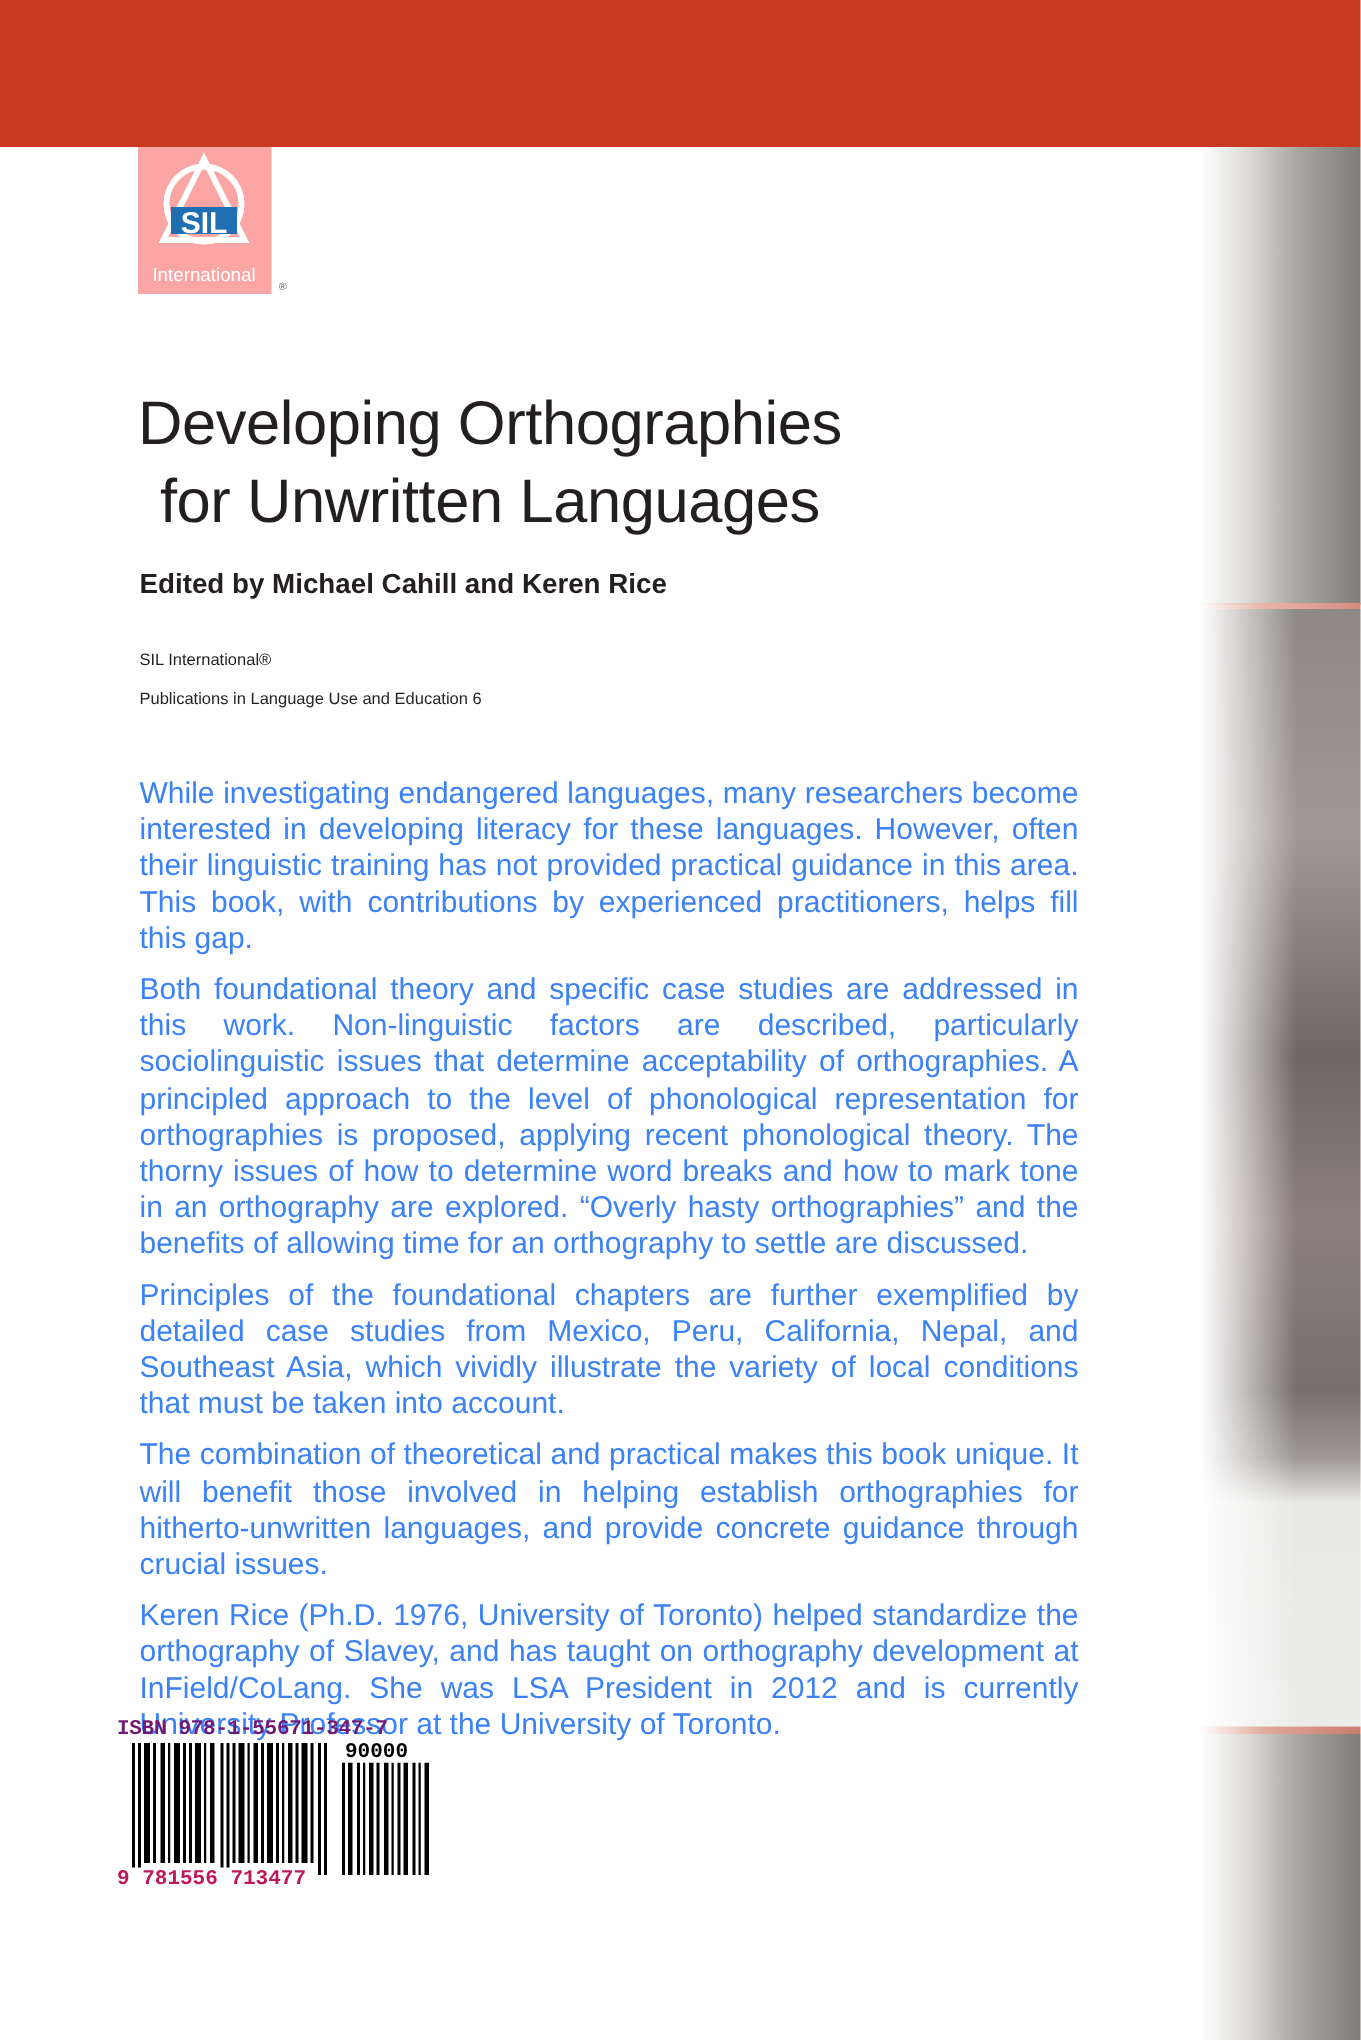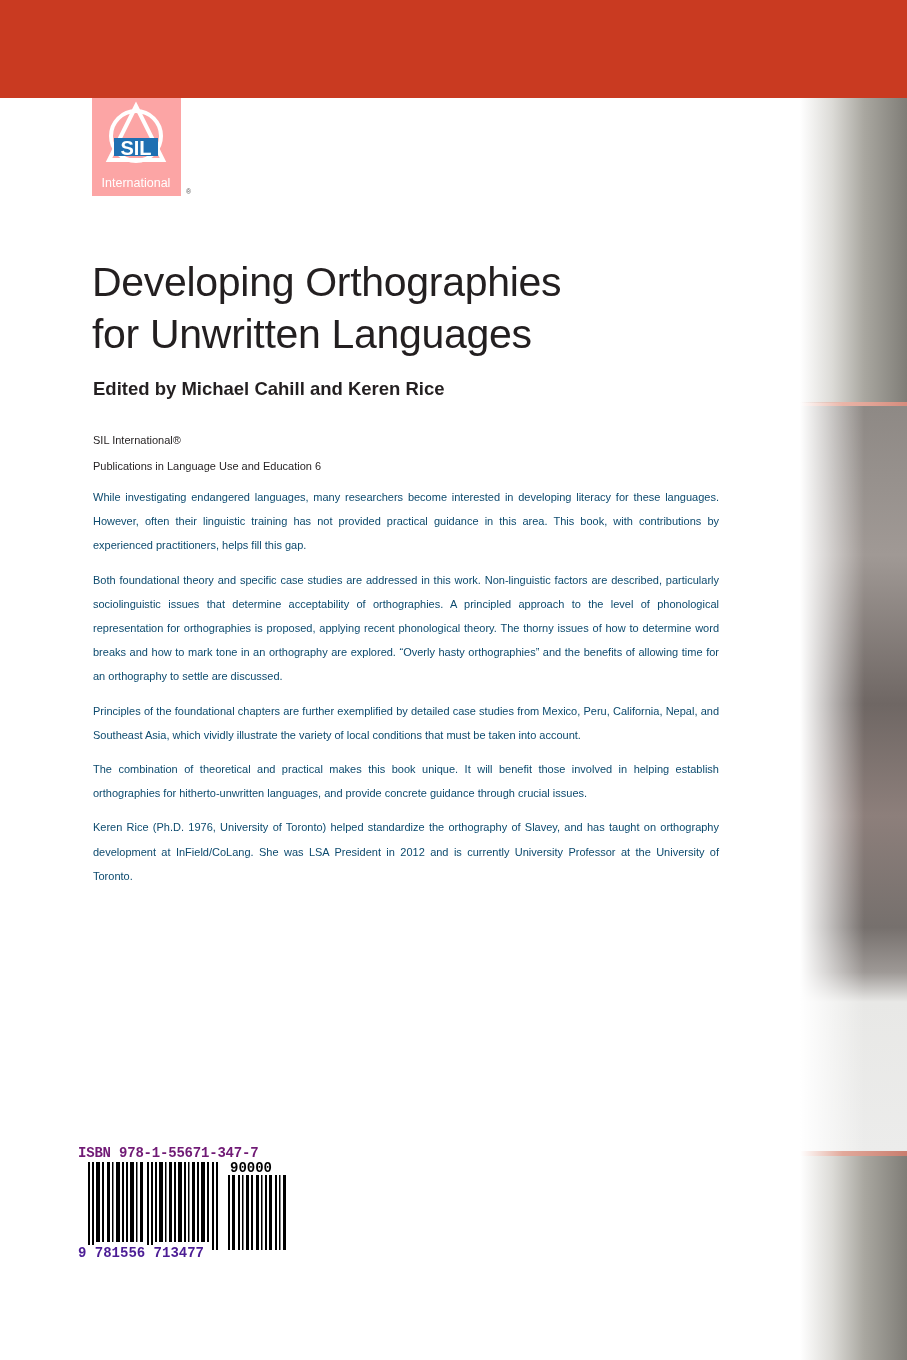--- a/index.html
+++ b/index.html
@@ -11,33 +11,33 @@
   .edge-photo { top:406px; height:745px; background:
       linear-gradient(to right, rgba(255,255,255,1) 0%, rgba(255,255,255,0.6) 25%, rgba(255,255,255,0) 60%),
       linear-gradient(to bottom, #8e8985 0%, #a09995 20%, #6f6764 40%, #8d7f7b 55%, #76706d 70%, #9e9996 76%, #e8e8e6 80%, #ececeb 100%); }
   .edge-line2 { top:1151px; height:5px; background:linear-gradient(to right, rgba(255,255,255,0) 0%, #e2a99b 40%, #c97d6e 100%); }
   .edge-grey2 { top:1156px; height:204px; background:linear-gradient(to right, rgba(255,255,255,1) 0%, #dcdbd7 30%, #a9a7a0 60%, #7f7d77 100%); }
 
   .logo { position:absolute; left:92px; top:98px; width:89px; height:98px; background:#fca5a5; }
   .logo svg { display:block; }
   .logo-reg { position:absolute; left:186px; top:188px; font-size:7px; color:#555; }
 
-  .title { position:absolute; left:92px; top:256px; font-size:41px; line-height:52px; color:#231f20; letter-spacing:-0.3px; margin:0; font-weight:normal; }
+  .title { position:absolute; left:92px; top:256px; font-size:41px; line-height:52px; color:#231f20; letter-spacing:-0.3px; margin:0; font-weight:normal;text-align:center; }
   .editors { position:absolute; left:93px; top:378px; font-size:18.5px; font-weight:bold; color:#231f20; }
   .publisher { position:absolute; left:93px; top:427px; font-size:11px; line-height:26px; color:#231f20; }
 
-  .body-text { position:absolute; left:93px; top:485px; width:626px; font-size:11px; line-height:24.2px; color:#0c4a6e; }
+  .body-text { position:absolute; left:93px; top:517px; width:626px; font-size:20px; line-height:24.2px; color:#3b82f6; }
   .body-text p { margin:0 0 10px 0; text-align:justify; }
 
   .barcode { position:absolute; left:78px; top:1145px; width:210px; height:120px; }
   .isbn-top { position:absolute; left:0; top:0; font-family:"Liberation Mono", monospace; font-size:14px; font-weight:bold; letter-spacing:-0.2px; color:#701a75; }
   .price-code { position:absolute; left:152px; top:15px; font-family:"Liberation Mono", monospace; font-size:14px; font-weight:bold; color:#000; }
   .bars-main { position:absolute; left:10px; top:17px; width:130px; height:88px; }
   .bars-addon { position:absolute; left:150px; top:30px; width:60px; height:75px; }
-  .isbn-bottom { position:absolute; left:0; top:100px; font-family:"Liberation Mono", monospace; font-size:14px; font-weight:bold; color:#4c1d95; background:transparent; }
+  .isbn-bottom { position:absolute; left:0; top:100px; font-family:"Liberation Mono", monospace; font-size:14px; font-weight:bold; color:#be185d; background:transparent; }
   .isbn-bottom span { background:#fff; }
 </style>
 </head>
 <body>
 
 <div class="top-band"></div>
 
 <div class="edge edge-grey1"></div>
 <div class="edge edge-line1"></div>
 <div class="edge edge-photo"></div>

